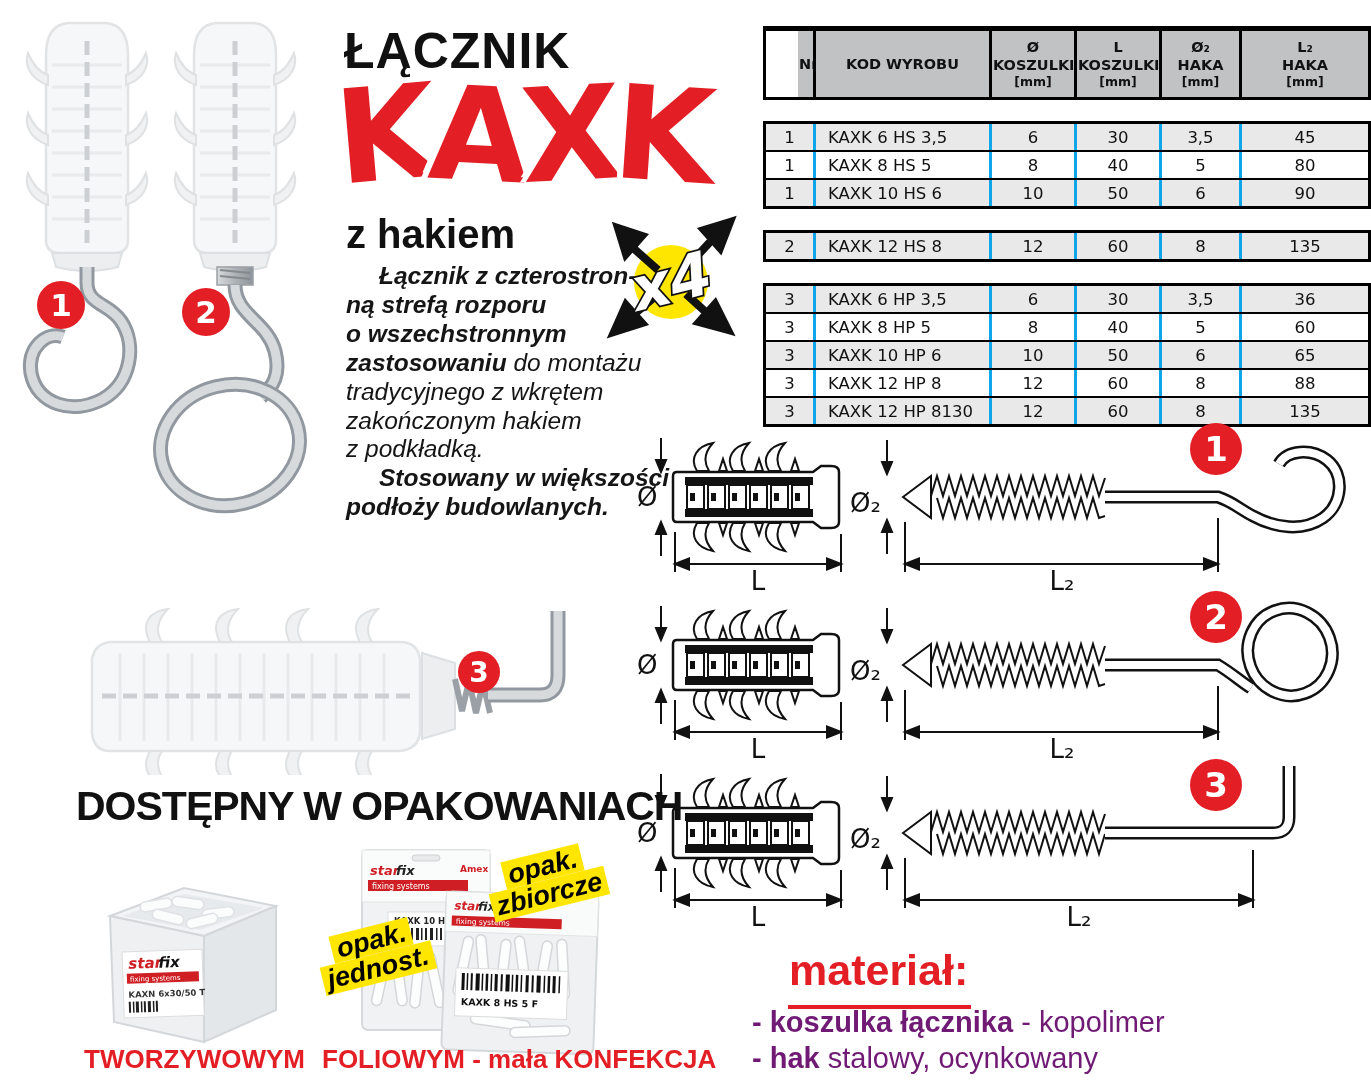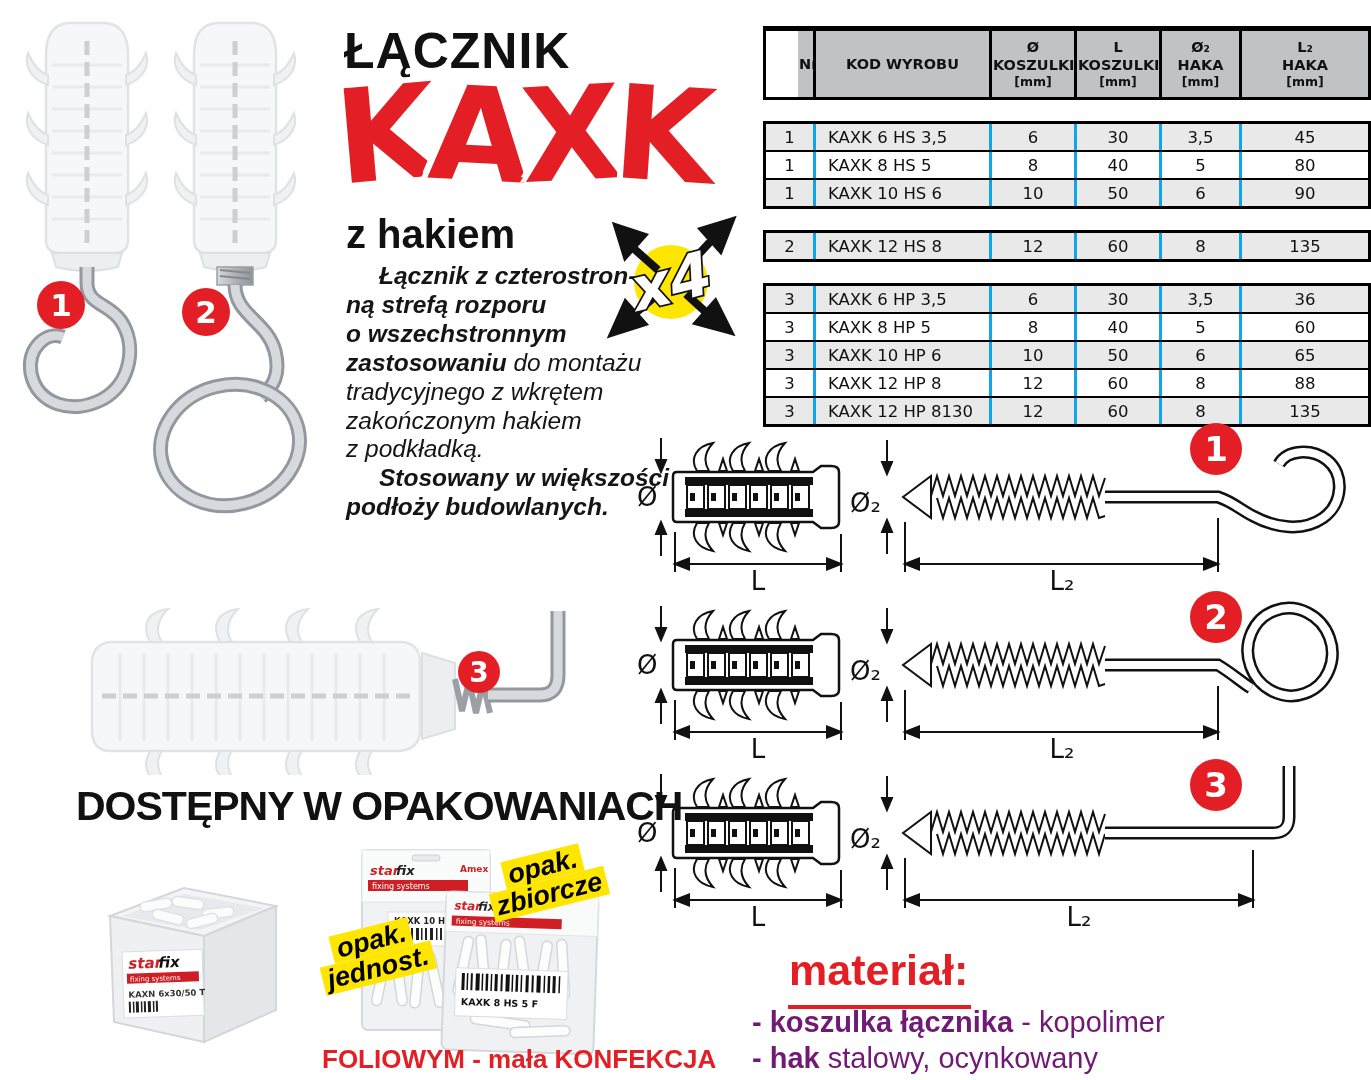--- a/index.html
+++ b/index.html
@@ -567,20 +567,21 @@
 
   <div class="tag" id="tag1">
     <span>opak.</span><br>
     <span>jednost.</span>
   </div>
   <div class="tag" id="tag2">
     <span>opak.</span><br>
     <span>zbiorcze</span>
   </div>
 
+  <div class="pack-caption" id="cap1">TWORZYWOWYM</div>
   <div class="pack-caption" id="cap2">FOLIOWYM - mała KONFEKCJA</div>
 
   <div class="mat-heading">materiał:</div>
   <div class="mat-list">
       <div><b>- koszulka łącznika</b> - kopolimer</div>
       <div><b>- hak</b> stalowy, ocynkowany</div>
     </div>
 
 </div>
 

